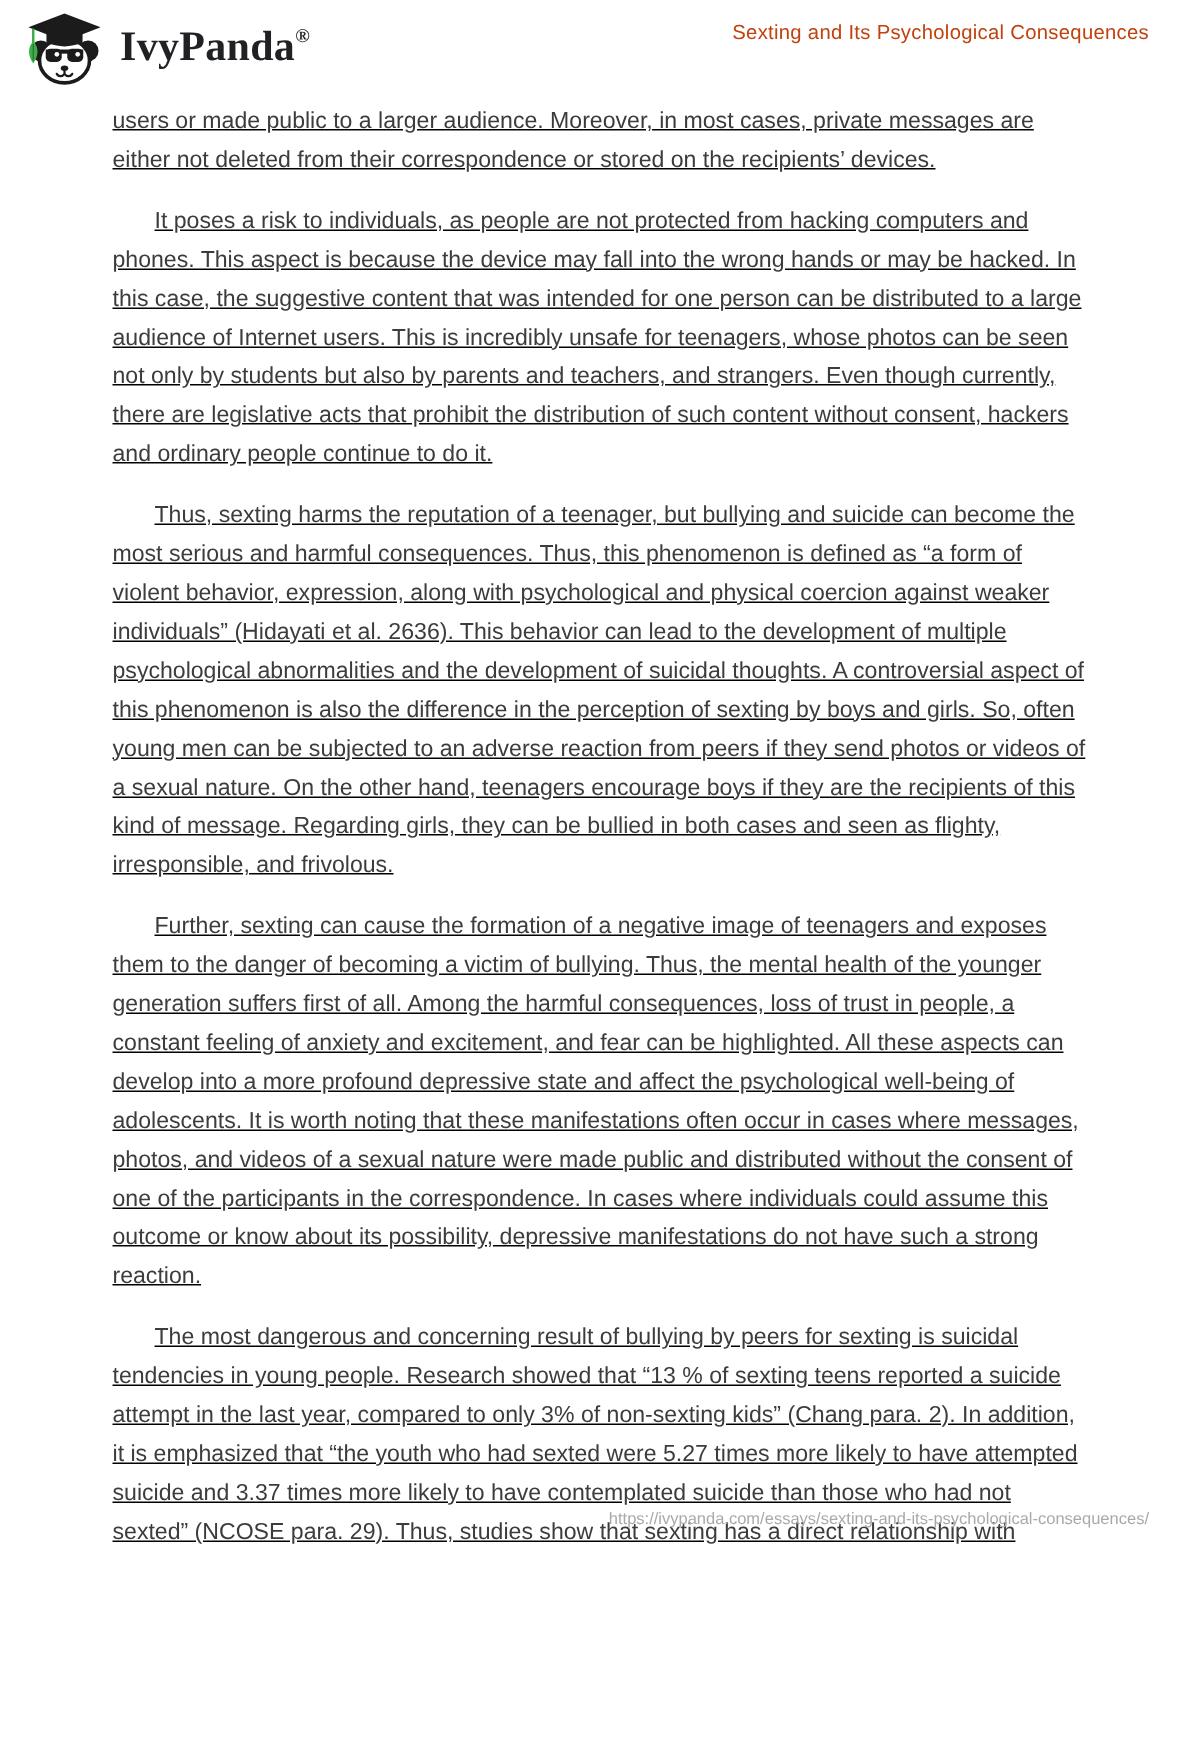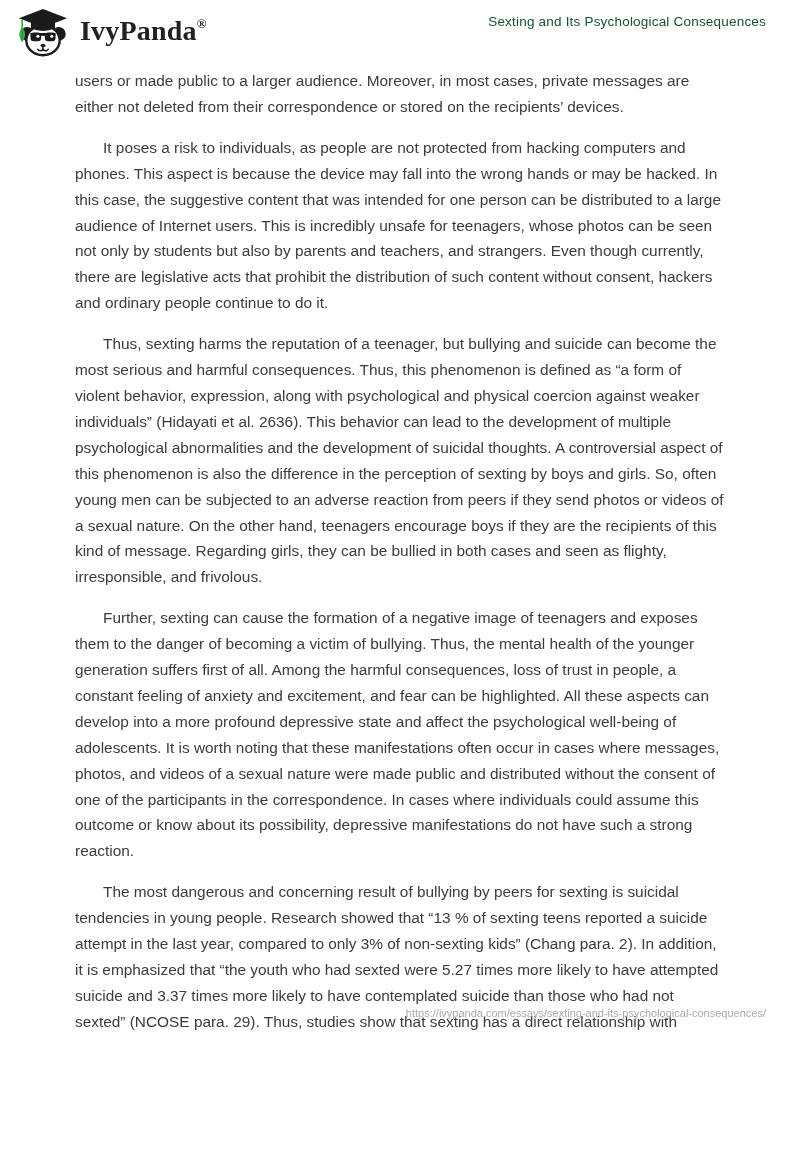--- a/index.html
+++ b/index.html
@@ -25,31 +25,32 @@
     margin-left: 8px;
     margin-top: 9px;
     line-height: 1;
   }
   .brand-name sup { font-size: 13px; vertical-align: 12px; font-weight: 700; }
   .doc-title {
     position: absolute;
     top: 14px;
     right: 34px;
     font-size: 13.5px;
-    color: #14532d;
+    color: #c2410c;
     letter-spacing: 0.2px;
   }
 
   
   .essay {
     position: absolute;
     top: 0; left: 0;
     padding: 68px 73px 0 75px;
     width: 652px;
     box-sizing: content-box;
+    text-decoration: underline;
   }
   .essay p {
     margin: 0 0 15px 0;
     font-size: 15.4px;
     line-height: 25.9px;
     color: #3c3c3c;
     text-indent: 28px;
     text-align: left;
   }
   .essay p.no-indent { text-indent: 0; }

